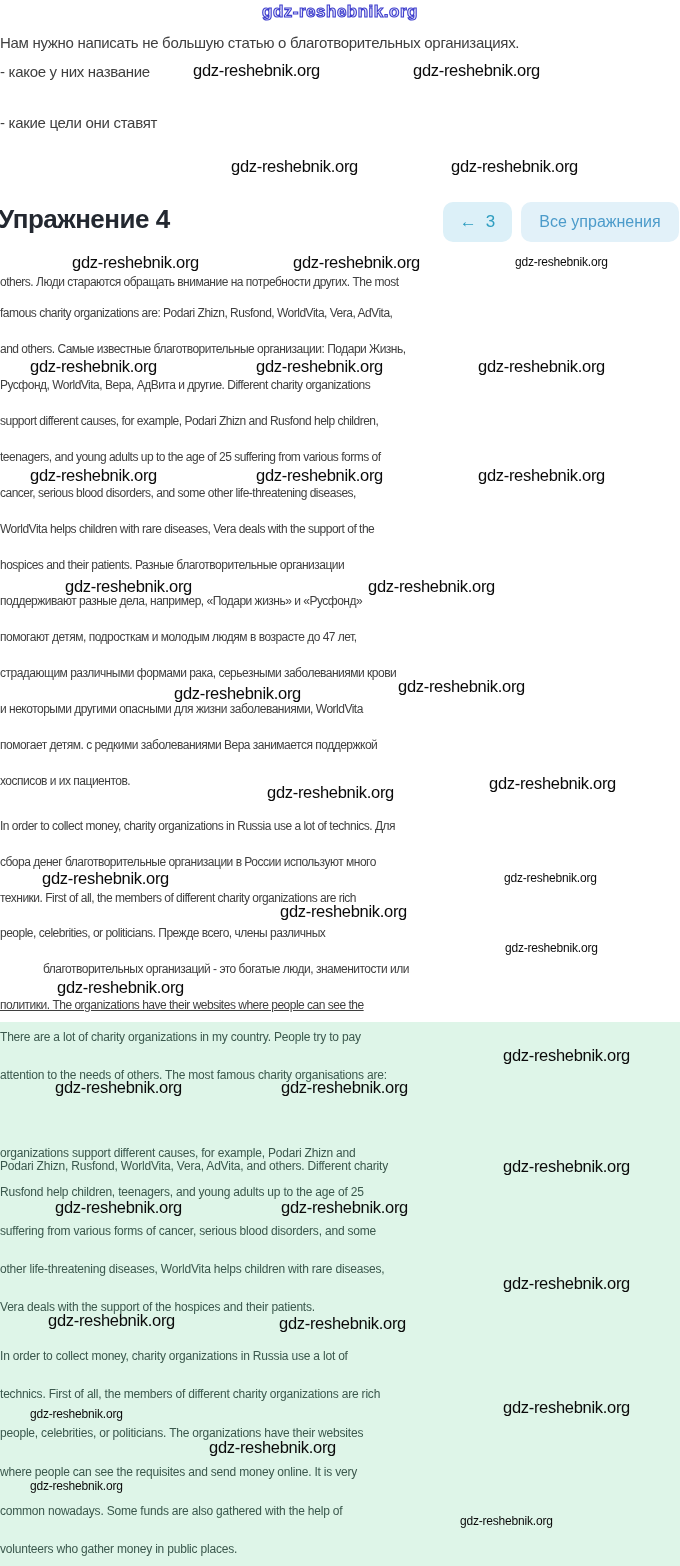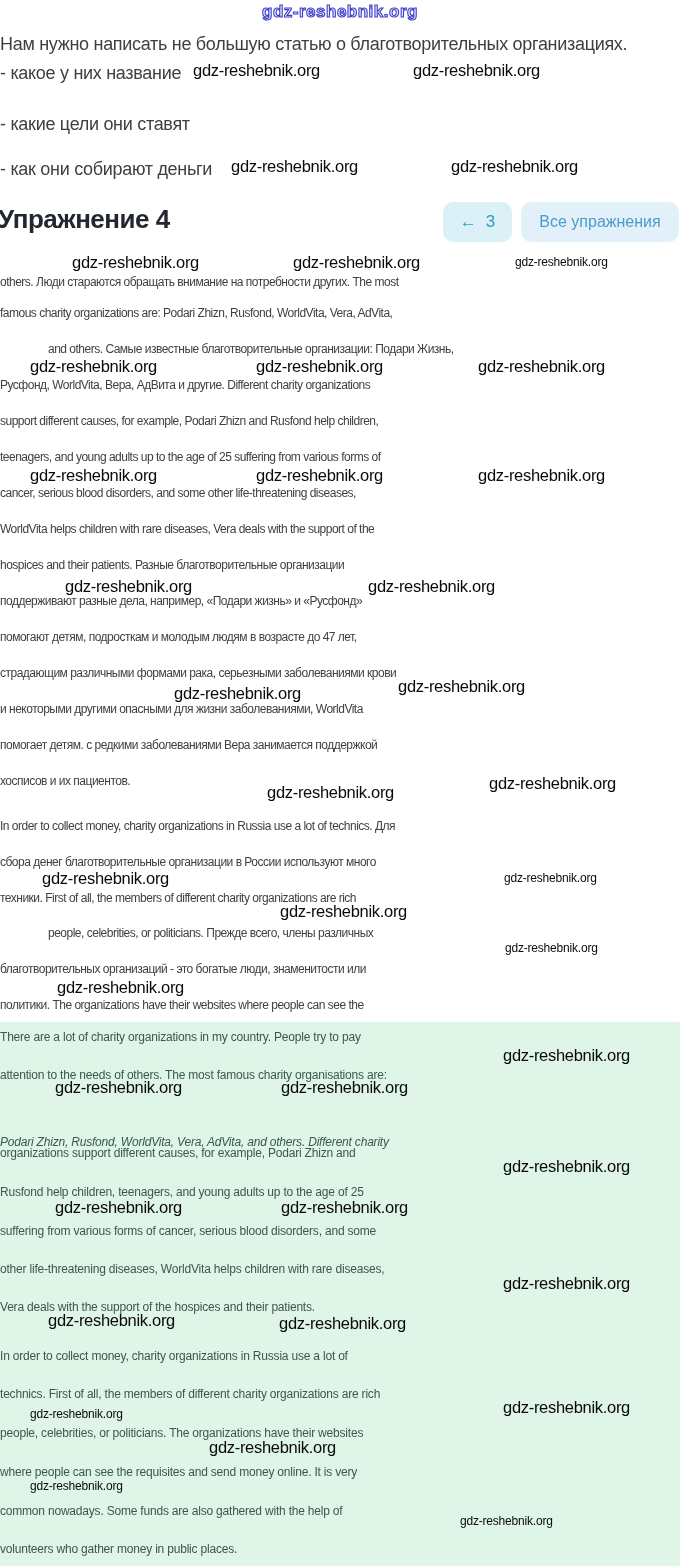--- a/index.html
+++ b/index.html
@@ -8,21 +8,21 @@
   #page { position:relative; width:680px; height:1566px; overflow:hidden; background:#fff; }
 
   #green-band { position:absolute; left:0; top:1022px; width:680px; height:544px; background:var(--green-bg,#def5e8); }
 
   #top-wm {
     position:absolute; top:2px; left:0; width:100%; text-align:center;
     font-size:17px; font-weight:bold; letter-spacing:0.5px;
     color:#e8e8fa; -webkit-text-stroke:1.1px var(--top-watermark,#3e3ecd);
   }
 
-  .intro-line { position:absolute; left:0; font-size:18px; letter-spacing:-0.3px; color:var(--body-text,#3f3f3f); white-space:nowrap; }
+  .intro-line { position:absolute; left:0; font-size:15px; letter-spacing:-0.3px; color:var(--body-text,#3f3f3f); white-space:nowrap; }
   #task    { top:34px; }
   #bullet1 { top:63px; }
   #bullet2 { top:114px; }
   #bullet3 { top:159px; }
 
   #ex-title { position:absolute; left:-2px; top:204px; font-size:26px; font-weight:bold; color:var(--heading-text,#232830); letter-spacing:-0.5px; }
 
   .btn { position:absolute; top:202px; height:40px; border:none; border-radius:10px;
          font-family:inherit; display:flex; align-items:center; justify-content:center; cursor:pointer; }
   #btn-back { left:443px; width:69px;  background:var(--btn-back-bg,#dcf0f8); color:var(--btn-back-text,#2e9dc0); gap:9px; font-size:17px; }
@@ -40,57 +40,56 @@
 <body>
 
 <div id="page">
   <div id="green-band"></div>
 
   <div id="top-wm">gdz-reshebnik.org</div>
 
   <div id="task" class="intro-line">Нам нужно написать не большую статью о благотворительных организациях.</div>
   <div id="bullet1" class="intro-line">- какое у них название</div>
   <div id="bullet2" class="intro-line">- какие цели они ставят</div>
-  <div id="bullet3" class="intro-line">- как они собирают деньги</div>
 
   <h1 id="ex-title">Упражнение 4</h1>
 
   <button id="btn-back" class="btn">
     <span>←</span>
     <span>3</span>
   </button>
   <button id="btn-all" class="btn">Все упражнения</button>
 
   <div id="white-lines">
       <div class="tline" style="top: 272px;">others. Люди стараются обращать внимание на потребности других. The most</div>
       <div class="tline" style="top: 303px;">famous charity organizations are: Podari Zhizn, Rusfond, WorldVita, Vera, AdVita,</div>
-      <div class="tline" style="top: 339px; padding-left: 48px;">and others. Самые известные благотворительные организации: Подари Жизнь,</div>
+      <div class="tline" style="top: 339px;">and others. Самые известные благотворительные организации: Подари Жизнь,</div>
       <div class="tline" style="top: 375px;">Русфонд, WorldVita, Вера, АдВита и другие. Different charity organizations</div>
       <div class="tline" style="top: 411px;">support different causes, for example, Podari Zhizn and Rusfond help children,</div>
       <div class="tline" style="top: 447px;">teenagers, and young adults up to the age of 25 suffering from various forms of</div>
       <div class="tline" style="top: 483px;">cancer, serious blood disorders, and some other life-threatening diseases,</div>
       <div class="tline" style="top: 519px;">WorldVita helps children with rare diseases, Vera deals with the support of the</div>
       <div class="tline" style="top: 555px;">hospices and their patients. Разные благотворительные организации</div>
       <div class="tline" style="top: 591px;">поддерживают разные дела, например, «Подари жизнь» и «Русфонд»</div>
       <div class="tline" style="top: 627px;">помогают детям, подросткам и молодым людям в возрасте до 47 лет,</div>
       <div class="tline" style="top: 663px;">страдающим различными формами рака, серьезными заболеваниями крови</div>
       <div class="tline" style="top: 699px;">и некоторыми другими опасными для жизни заболеваниями, WorldVita</div>
       <div class="tline" style="top: 735px;">помогает детям. с редкими заболеваниями Вера занимается поддержкой</div>
       <div class="tline" style="top: 771px;">хосписов и их пациентов.</div>
       <div class="tline" style="top: 816px;">In order to collect money, charity organizations in Russia use a lot of technics. Для</div>
       <div class="tline" style="top: 852px;">сбора денег благотворительные организации в России используют много</div>
       <div class="tline" style="top: 888px;">техники. First of all, the members of different charity organizations are rich</div>
-      <div class="tline" style="top: 923px; padding-left: 48px;">people, celebrities, or politicians. Прежде всего, члены различных</div>
-      <div class="tline" style="top: 959px;">благотворительных организаций - это богатые люди, знаменитости или</div>
-      <div class="tline" style="top: 995px;">политики. The organizations have their websites where people can see the</div>
+      <div class="tline" style="top: 923px;">people, celebrities, or politicians. Прежде всего, члены различных</div>
+      <div class="tline" style="top: 959px; padding-left: 43px;">благотворительных организаций - это богатые люди, знаменитости или</div>
+      <div class="tline" style="top: 995px; text-decoration: underline;">политики. The organizations have their websites where people can see the</div>
     </div>
   <div id="green-lines">
       <div class="tline green" style="top: 1027px;">There are a lot of charity organizations in my country. People try to pay</div>
       <div class="tline green" style="top: 1065px;">attention to the needs of others. The most famous charity organisations are:</div>
-      <div class="tline green" style="top: 1132px; font-style: italic;">Podari Zhizn, Rusfond, WorldVita, Vera, AdVita, and others. Different charity</div>
+      <div class="tline green" style="top: 1156px;">Podari Zhizn, Rusfond, WorldVita, Vera, AdVita, and others. Different charity</div>
       <div class="tline green" style="top: 1143px;">organizations support different causes, for example, Podari Zhizn and</div>
       <div class="tline green" style="top: 1182px; text-align: right;">Rusfond help children, teenagers, and young adults up to the age of 25</div>
       <div class="tline green" style="top: 1221px;">suffering from various forms of cancer, serious blood disorders, and some</div>
       <div class="tline green" style="top: 1259px;">other life-threatening diseases, WorldVita helps children with rare diseases,</div>
       <div class="tline green" style="top: 1297px;">Vera deals with the support of the hospices and their patients.</div>
       <div class="tline green" style="top: 1346px;">In order to collect money, charity organizations in Russia use a lot of</div>
       <div class="tline green" style="top: 1384px;">technics. First of all, the members of different charity organizations are rich</div>
       <div class="tline green" style="top: 1423px;">people, celebrities, or politicians. The organizations have their websites</div>
       <div class="tline green" style="top: 1462px;">where people can see the requisites and send money online. It is very</div>
       <div class="tline green" style="top: 1501px;">common nowadays. Some funds are also gathered with the help of</div>

